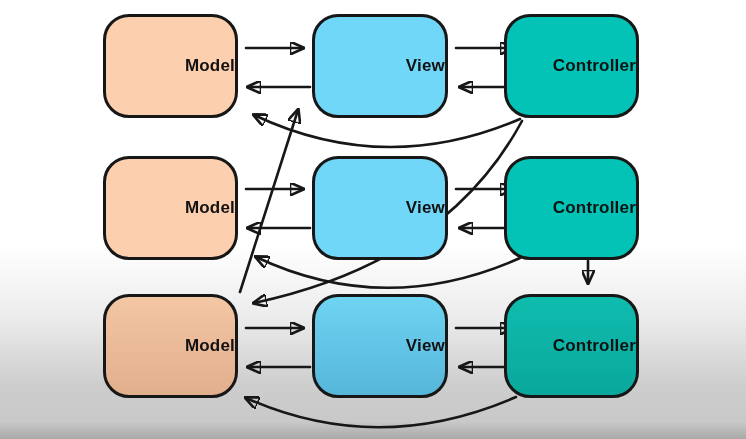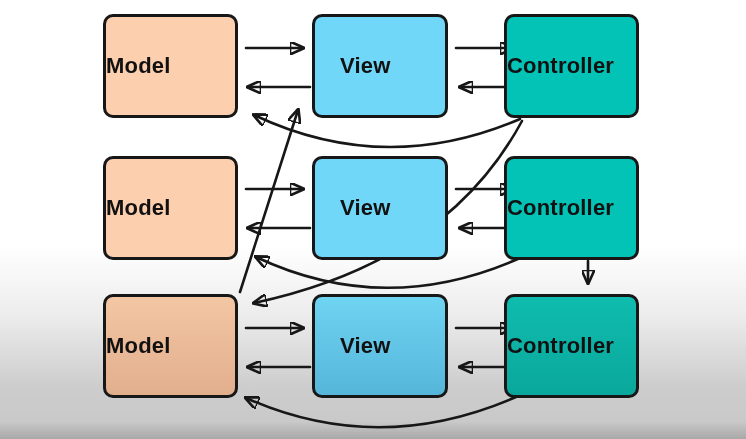--- a/index.html
+++ b/index.html
@@ -7,23 +7,23 @@
     position:relative;
     width:746px;height:439px;
     overflow:hidden;
     background:linear-gradient(180deg,#ffffff 0%,#ffffff 56%,#ececec 72%,#cdcdcd 88%,#c9c9c9 96%,#a9a9a9 100%);
     font-family:"Liberation Sans", sans-serif;
   }
   .box{
     position:absolute;
     width:135px;height:104px;
     border:3px solid #171717;
-    border-radius:10px;
-    display:flex;align-items:center;justify-content:flex-start;
-    font-weight:bold;font-size:22px;color:#111;
+    border-radius:26px;
+    display:flex;align-items:center;justify-content:flex-end;
+    font-weight:bold;font-size:17px;color:#111;
     letter-spacing:0.2px;
     box-sizing:border-box;
   }
   .col-model{left:103px;}
   .col-view{left:312px;width:136px;}
   .col-controller{left:504px;}
   .row-1{top:14px;}
   .row-2{top:156px;}
   .row-3{top:294px;}
   .fill-model{background:#fccfae;}

